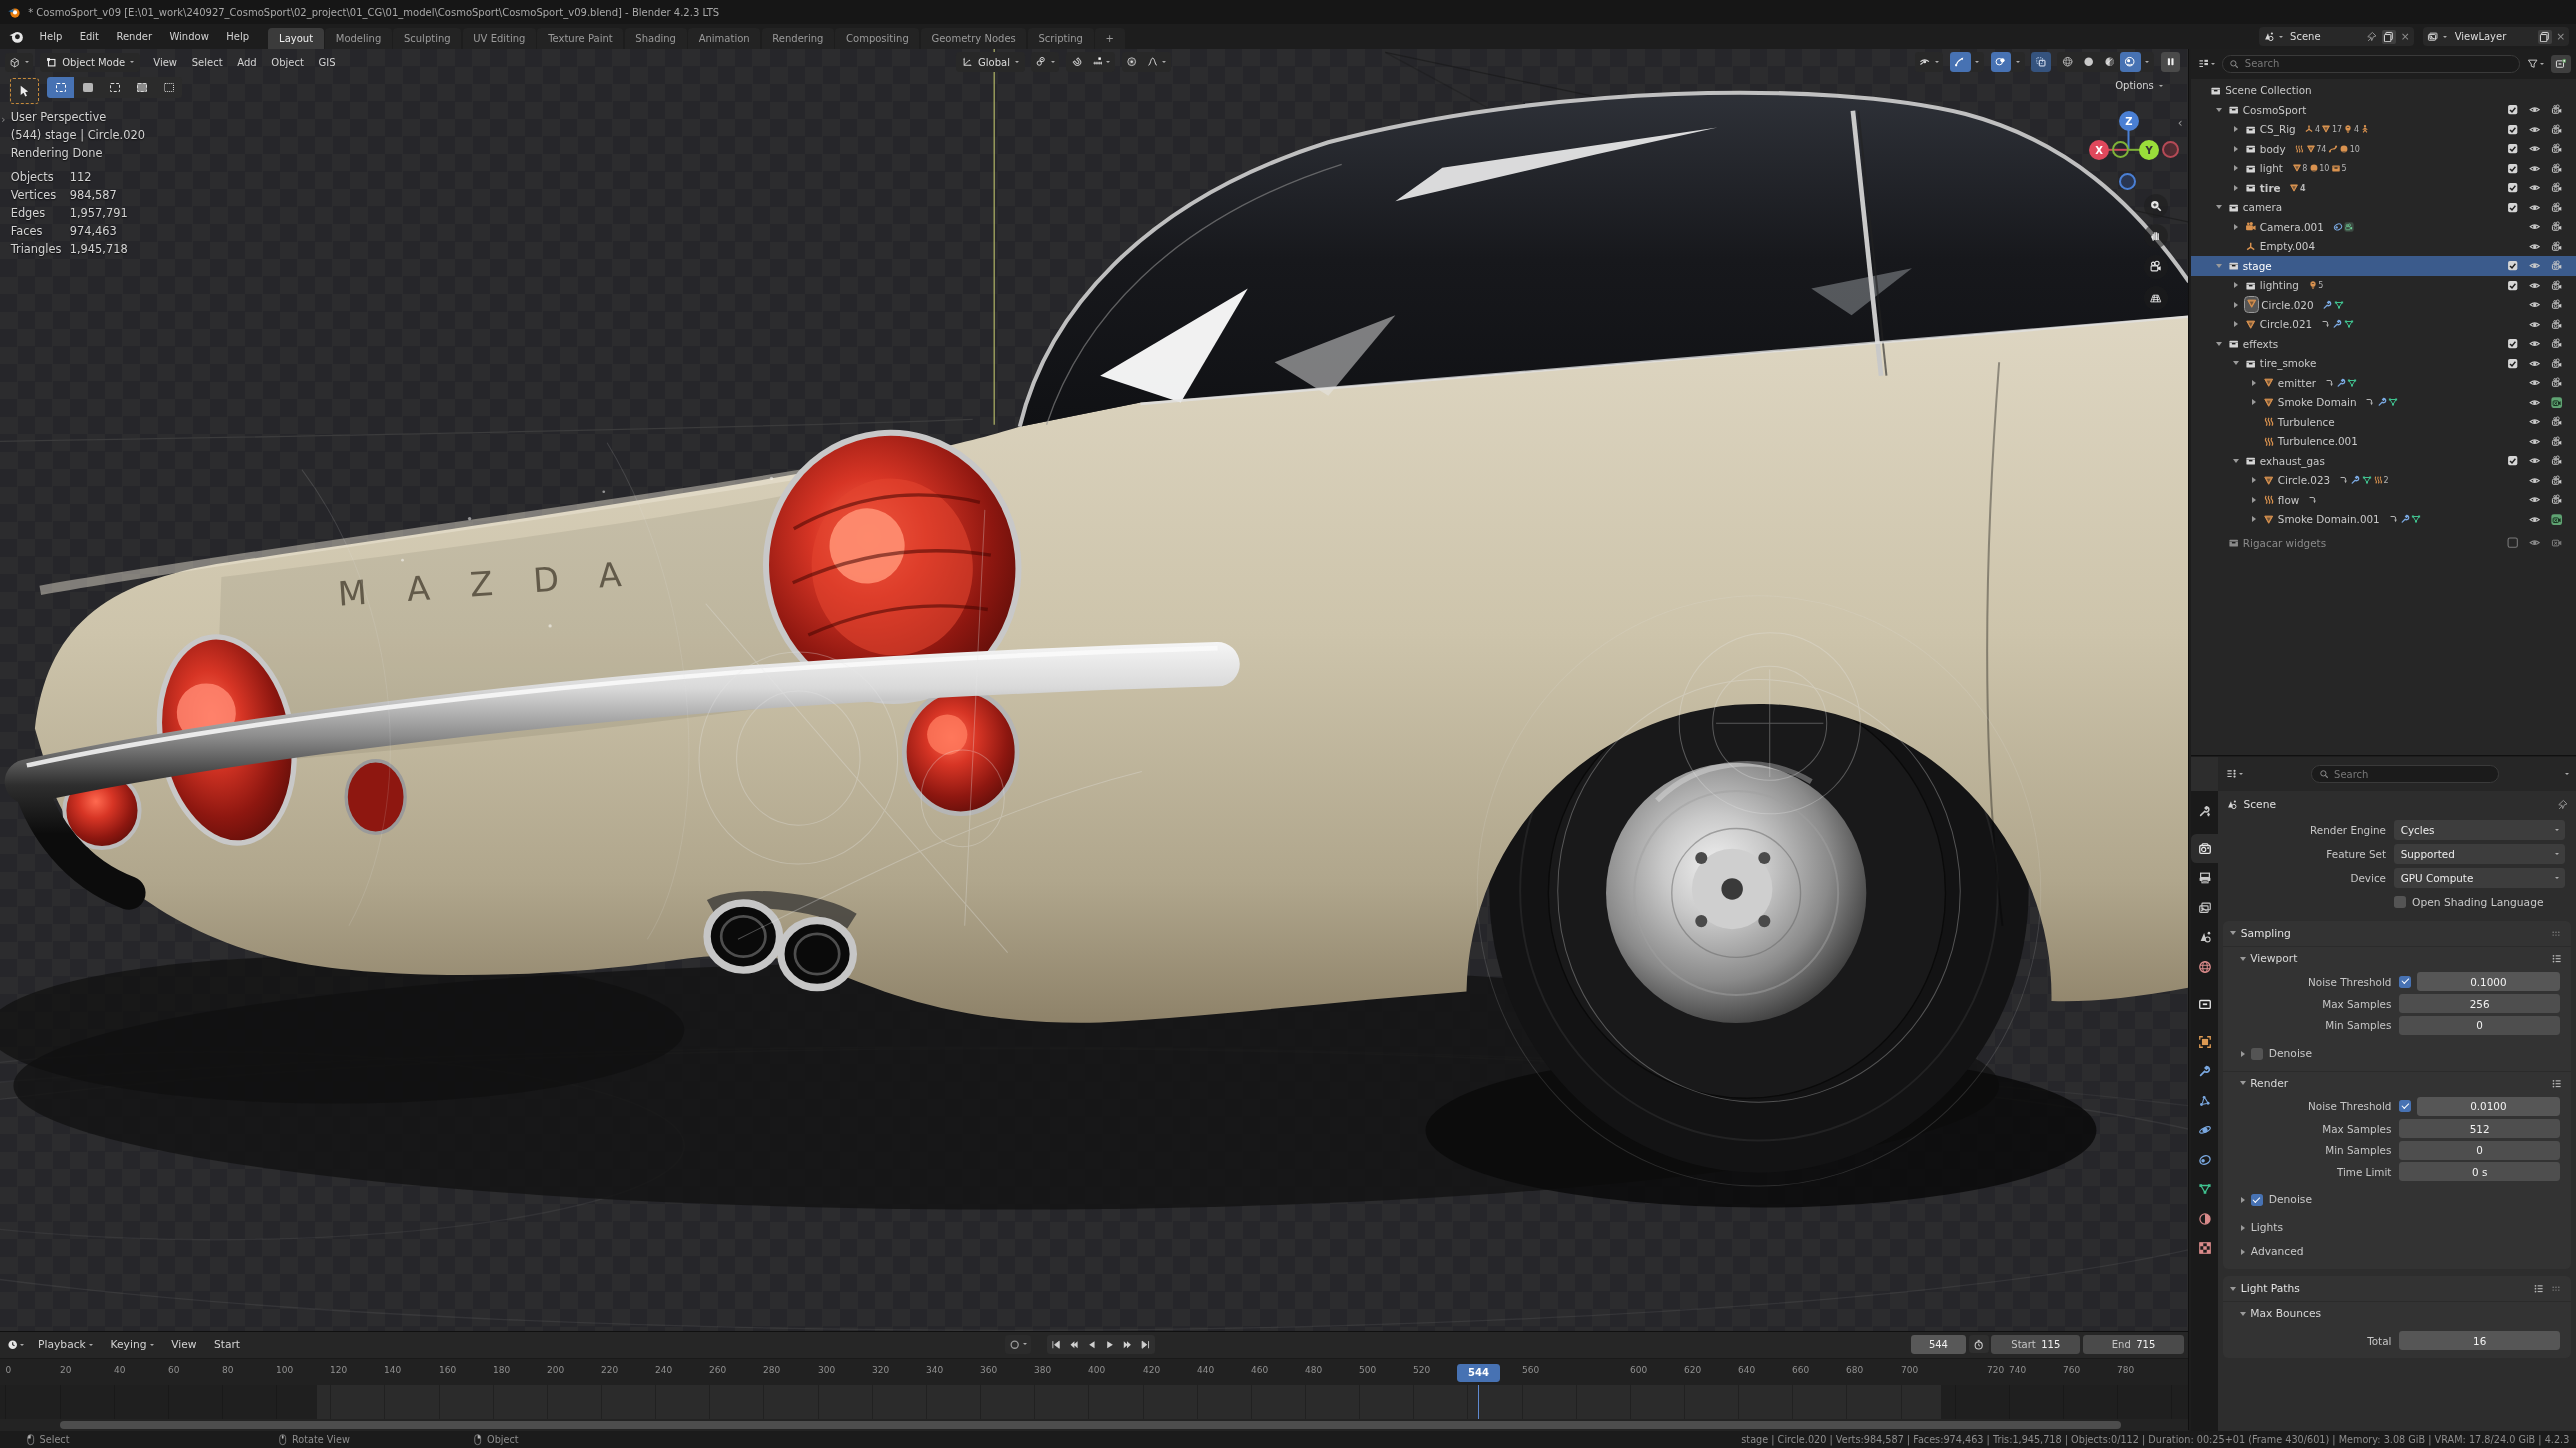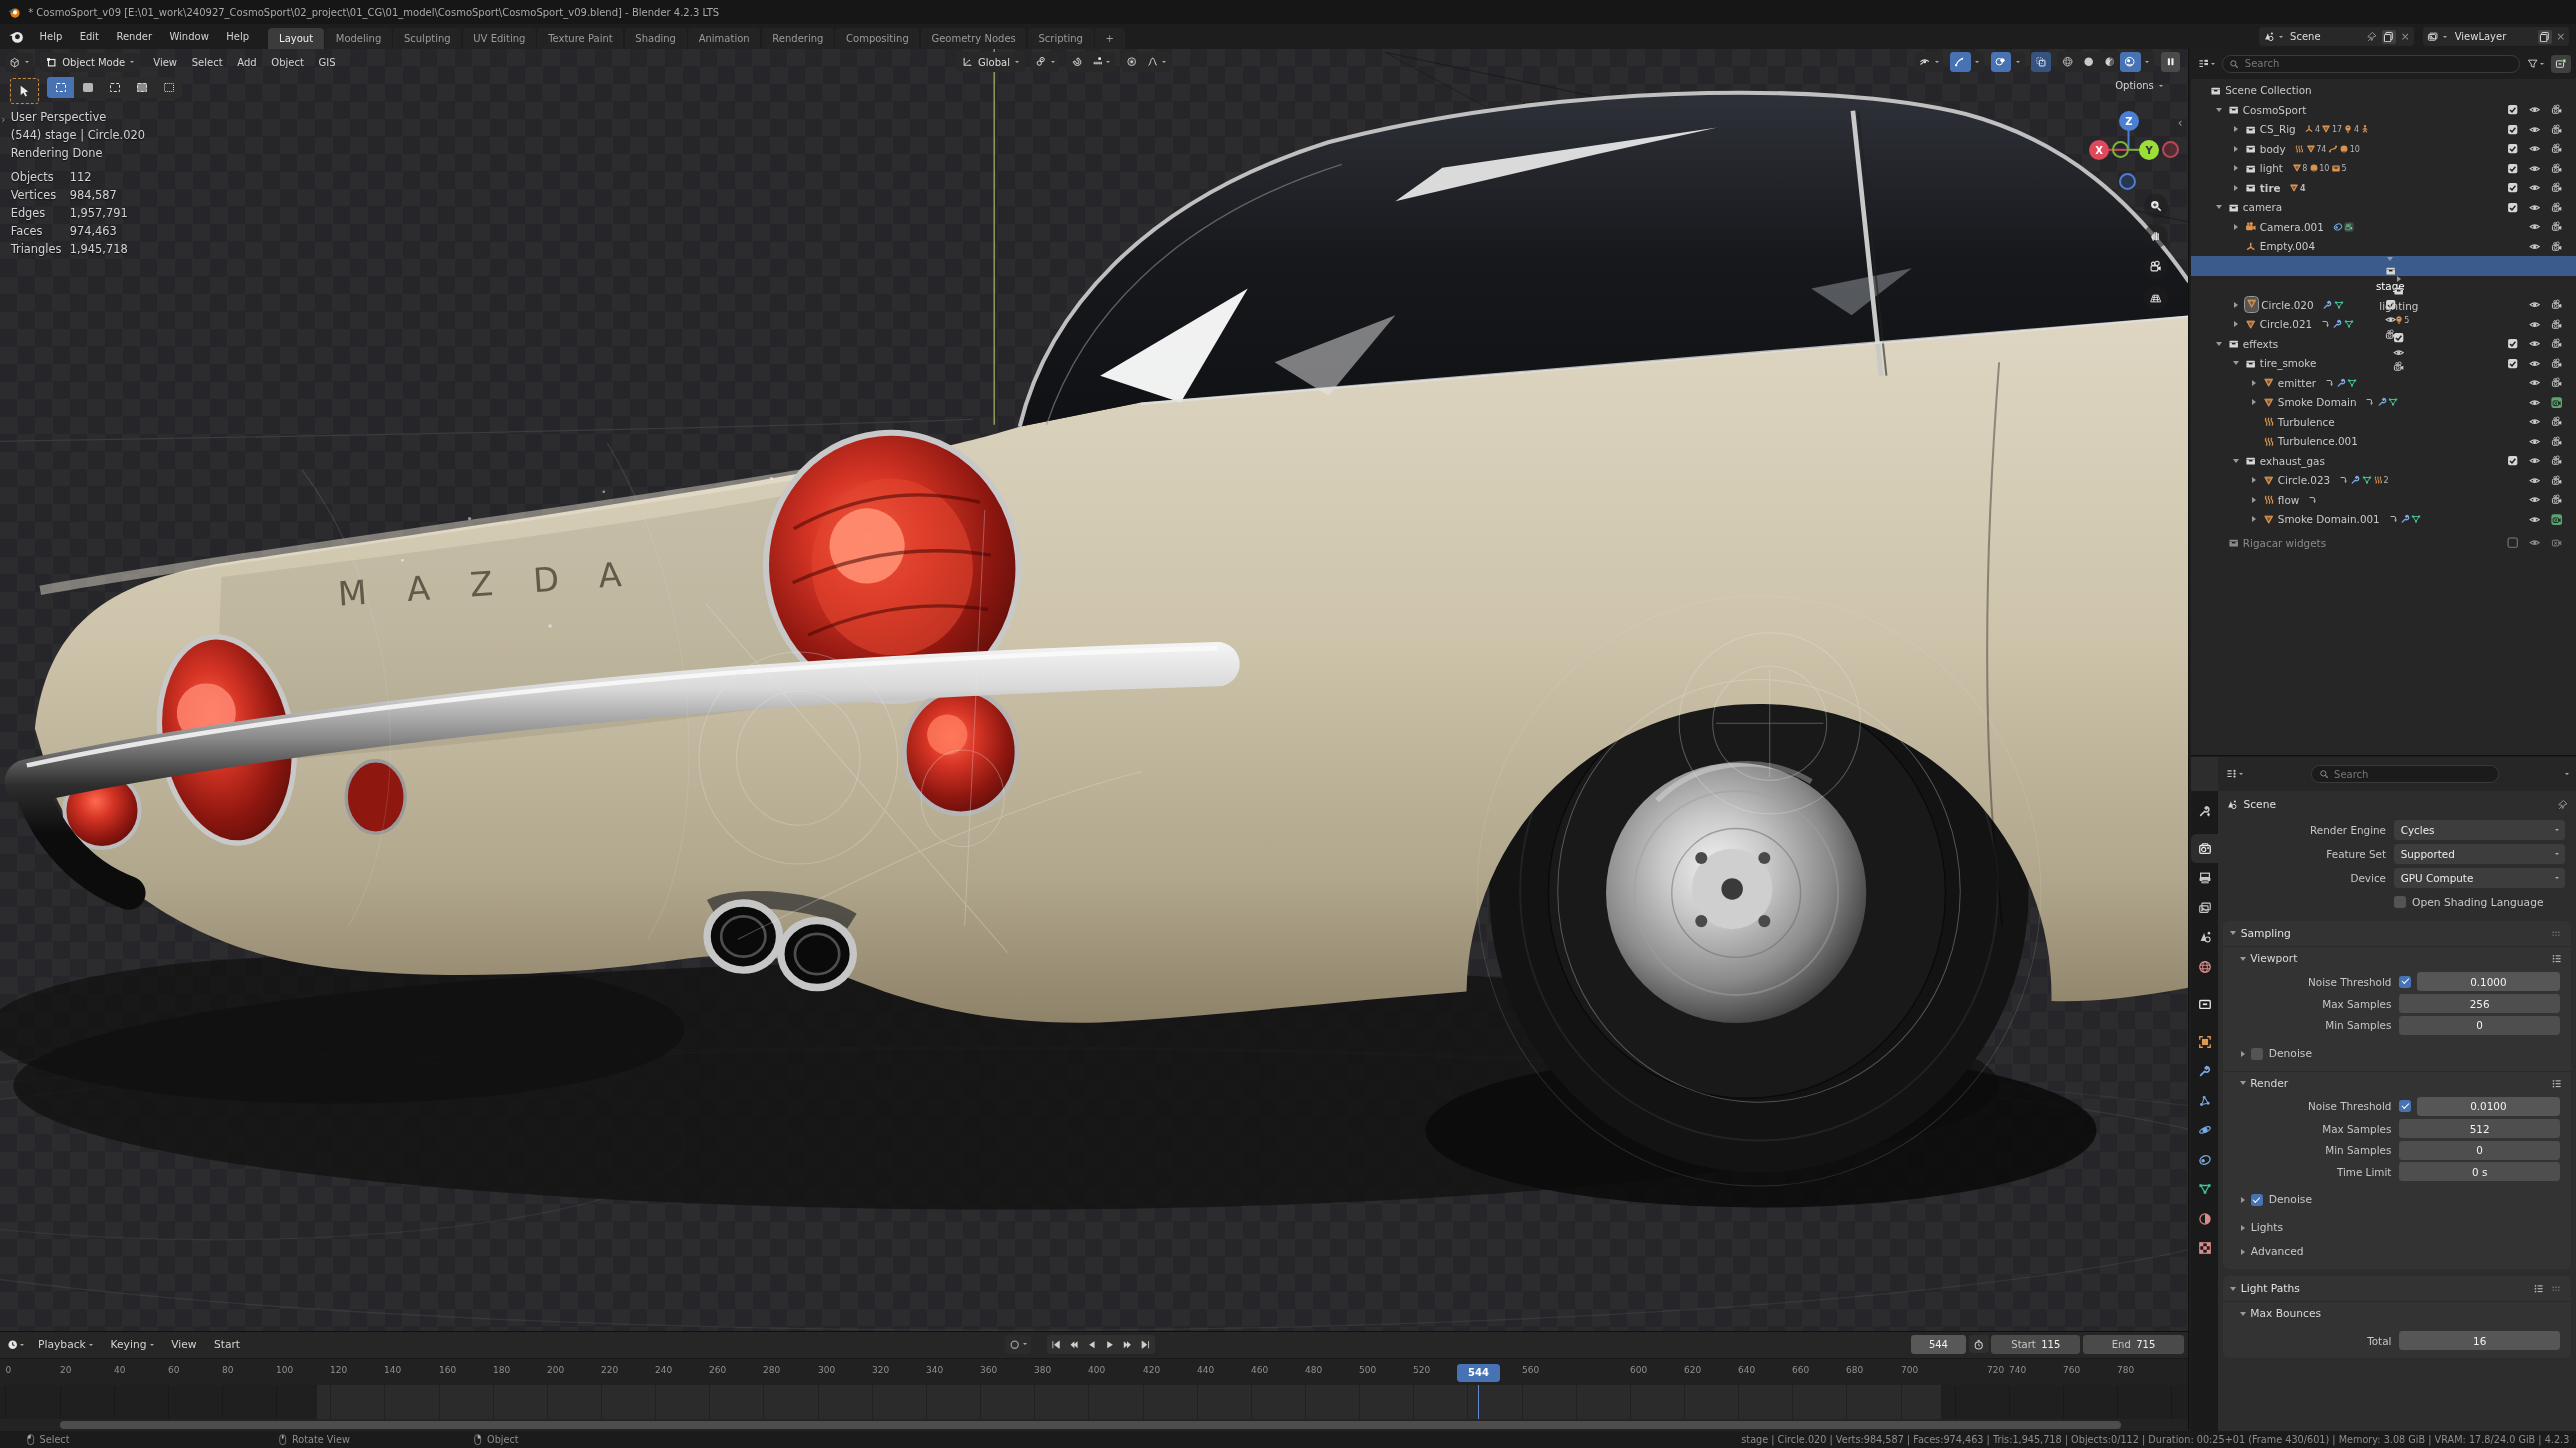--- a/index.html
+++ b/index.html
@@ -1086,21 +1086,21 @@
             <svg viewBox="0 0 16 16">
               <circle cx="5.4" cy="3.8" r="1.6" fill="none" stroke="#c9c9c9" stroke-width="1.2"></circle>
               <circle cx="9.4" cy="3.4" r="2.1" fill="none" stroke="#c9c9c9" stroke-width="1.2"></circle>
               <rect x="2" y="6" width="9" height="7" rx="1.4" fill="none" stroke="#c9c9c9" stroke-width="1.4"></rect>
               <circle cx="6.5" cy="9.5" r="2" fill="none" stroke="#c9c9c9" stroke-width="1.2"></circle>
               <path d="M11 8.4 L14.5 6.8 V12.2 L11 10.6 Z" fill="#c9c9c9"></path>
             </svg>
           </span>
         </div>
       </div>
-      <div class="orow sel" style="padding-left: 23px; flex-direction: column;">
+      <div class="orow sel" style="padding-left: 23px;">
         <div class="expcell">
           <span class="tri open"></span>
         </div>
         <span class="ic">
           <svg viewBox="0 0 16 16">
             <rect x="2" y="4" width="12" height="9.5" rx="1" fill="#d6d6d6"></rect>
             <rect x="5.5" y="7" width="5" height="2" fill="#1d1d1d"></rect>
             <rect x="2" y="5.8" width="12" height="1" fill="#1d1d1d" opacity=".5"></rect>
           </svg>
         </span>
@@ -1127,21 +1127,21 @@
             <svg viewBox="0 0 16 16">
               <circle cx="5.4" cy="3.8" r="1.6" fill="none" stroke="#c9c9c9" stroke-width="1.2"></circle>
               <circle cx="9.4" cy="3.4" r="2.1" fill="none" stroke="#c9c9c9" stroke-width="1.2"></circle>
               <rect x="2" y="6" width="9" height="7" rx="1.4" fill="none" stroke="#c9c9c9" stroke-width="1.4"></rect>
               <circle cx="6.5" cy="9.5" r="2" fill="none" stroke="#c9c9c9" stroke-width="1.2"></circle>
               <path d="M11 8.4 L14.5 6.8 V12.2 L11 10.6 Z" fill="#c9c9c9"></path>
             </svg>
           </span>
         </div>
       </div>
-      <div class="orow" style="padding-left: 40px; flex-direction: column;">
+      <div class="orow" style="padding-left: 40px;">
         <div class="expcell">
           <span class="tri"></span>
         </div>
         <span class="ic">
           <svg viewBox="0 0 16 16">
             <rect x="2" y="4" width="12" height="9.5" rx="1" fill="#d6d6d6"></rect>
             <rect x="5.5" y="7" width="5" height="2" fill="#1d1d1d"></rect>
             <rect x="2" y="5.8" width="12" height="1" fill="#1d1d1d" opacity=".5"></rect>
           </svg>
         </span>

